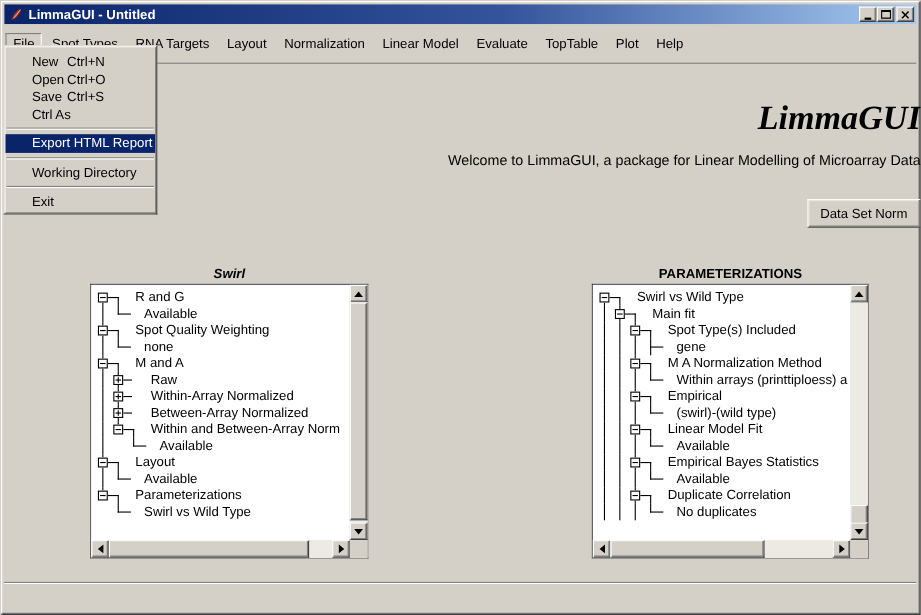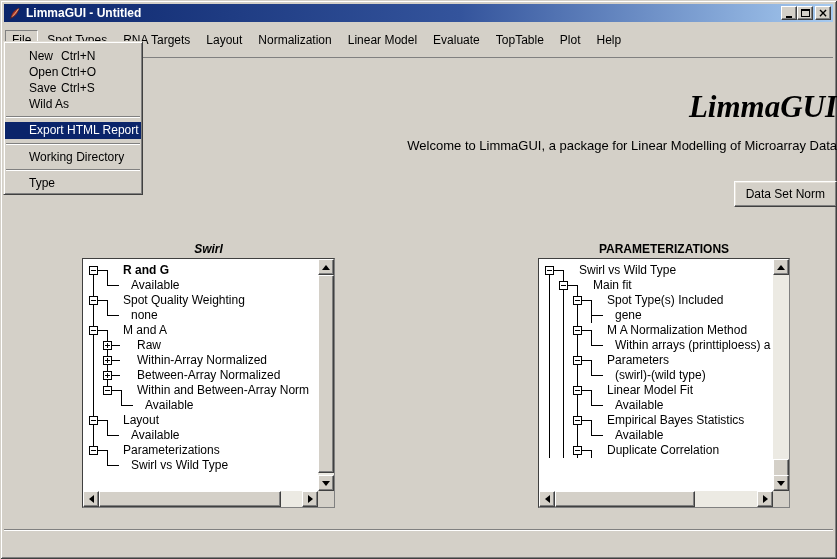--- a/index.html
+++ b/index.html
@@ -139,21 +139,21 @@
 
   <div class="treebox t0">
     <div class="treecontent">
         <div class="trow">
           <div class="tline" style="left: 7px; top: 12px; width: 1px; height: 3px;"></div>
           <div class="tline" style="left: 12px; top: 7px; width: 10px; height: 1px;"></div>
           <div class="tline" style="left: 21px; top: 7px; width: 1px; height: 8px;"></div>
           <div class="tbox" style="left: 3px;">
             <div class="h"></div>
           </div>
-          <div class="tlabel" style="left: 37px; font-weight: bold;">R and G</div>
+          <div class="tlabel" style="left: 37px;">R and G</div>
         </div>
         <div class="trow">
           <div class="tline" style="left: 7px; top: 0px; width: 1px; height: 15px;"></div>
           <div class="tline" style="left: 21px; top: 0px; width: 1px; height: 8px;"></div>
           <div class="tline" style="left: 21px; top: 7px; width: 12px; height: 1px;"></div>
           <div class="tlabel" style="left: 45px;">Available</div>
         </div>
         <div class="trow">
           <div class="tline" style="left: 7px; top: 0px; width: 1px; height: 3px;"></div>
           <div class="tline" style="left: 7px; top: 12px; width: 1px; height: 3px;"></div>
@@ -350,21 +350,21 @@
         <div class="trow">
           <div class="tline" style="left: 7px; top: 0px; width: 1px; height: 15px;"></div>
           <div class="tline" style="left: 21px; top: 0px; width: 1px; height: 15px;"></div>
           <div class="tline" style="left: 35px; top: 0px; width: 1px; height: 3px;"></div>
           <div class="tline" style="left: 35px; top: 12px; width: 1px; height: 3px;"></div>
           <div class="tline" style="left: 40px; top: 7px; width: 10px; height: 1px;"></div>
           <div class="tline" style="left: 49px; top: 7px; width: 1px; height: 8px;"></div>
           <div class="tbox" style="left: 31px;">
             <div class="h"></div>
           </div>
-          <div class="tlabel" style="left: 65px;">Parameters</div>
+          <div class="tlabel" style="left: 65px;">Empirical</div>
         </div>
         <div class="trow">
           <div class="tline" style="left: 7px; top: 0px; width: 1px; height: 15px;"></div>
           <div class="tline" style="left: 21px; top: 0px; width: 1px; height: 15px;"></div>
           <div class="tline" style="left: 35px; top: 0px; width: 1px; height: 15px;"></div>
           <div class="tline" style="left: 49px; top: 0px; width: 1px; height: 8px;"></div>
           <div class="tline" style="left: 49px; top: 7px; width: 12px; height: 1px;"></div>
           <div class="tlabel" style="left: 73px;">(swirl)-(wild type)</div>
         </div>
         <div class="trow">
@@ -411,20 +411,28 @@
           <div class="tline" style="left: 7px; top: 0px; width: 1px; height: 15px;"></div>
           <div class="tline" style="left: 21px; top: 0px; width: 1px; height: 15px;"></div>
           <div class="tline" style="left: 35px; top: 0px; width: 1px; height: 3px;"></div>
           <div class="tline" style="left: 35px; top: 12px; width: 1px; height: 3px;"></div>
           <div class="tline" style="left: 40px; top: 7px; width: 10px; height: 1px;"></div>
           <div class="tline" style="left: 49px; top: 7px; width: 1px; height: 8px;"></div>
           <div class="tbox" style="left: 31px;">
             <div class="h"></div>
           </div>
           <div class="tlabel" style="left: 65px;">Duplicate Correlation</div>
+        </div>
+        <div class="trow">
+          <div class="tline" style="left: 7px; top: 0px; width: 1px; height: 15px;"></div>
+          <div class="tline" style="left: 21px; top: 0px; width: 1px; height: 15px;"></div>
+          <div class="tline" style="left: 35px; top: 0px; width: 1px; height: 15px;"></div>
+          <div class="tline" style="left: 49px; top: 0px; width: 1px; height: 8px;"></div>
+          <div class="tline" style="left: 49px; top: 7px; width: 12px; height: 1px;"></div>
+          <div class="tlabel" style="left: 73px;">No duplicates</div>
         </div>
       </div>
     <div class="vscroll">
       <div class="sbtn up">
           <div class="tri up"></div>
         </div>
       <div class="vtrack">
           <div class="thumb vth" style="top: 184px; height: 18px;"></div>
         </div>
       <div class="sbtn down">
@@ -455,29 +463,29 @@
       </div>
       <div class="menurow">
         <div class="lbl">Open</div>
         <div class="accel">Ctrl+O</div>
       </div>
       <div class="menurow">
         <div class="lbl">Save</div>
         <div class="accel">Ctrl+S</div>
       </div>
       <div class="menurow">
-        <div class="lbl">Wild As</div>
+        <div class="lbl">Ctrl As</div>
       </div>
       <div class="menusep"></div>
       <div class="menurow hl">
         <div class="lbl">Export HTML Report</div>
       </div>
       <div class="menusep"></div>
       <div class="menurow">
         <div class="lbl">Working Directory</div>
       </div>
       <div class="menusep"></div>
       <div class="menurow">
-        <div class="lbl">Type</div>
+        <div class="lbl">Exit</div>
       </div>
     </div>
 
 </div>
 
 </body></html>

